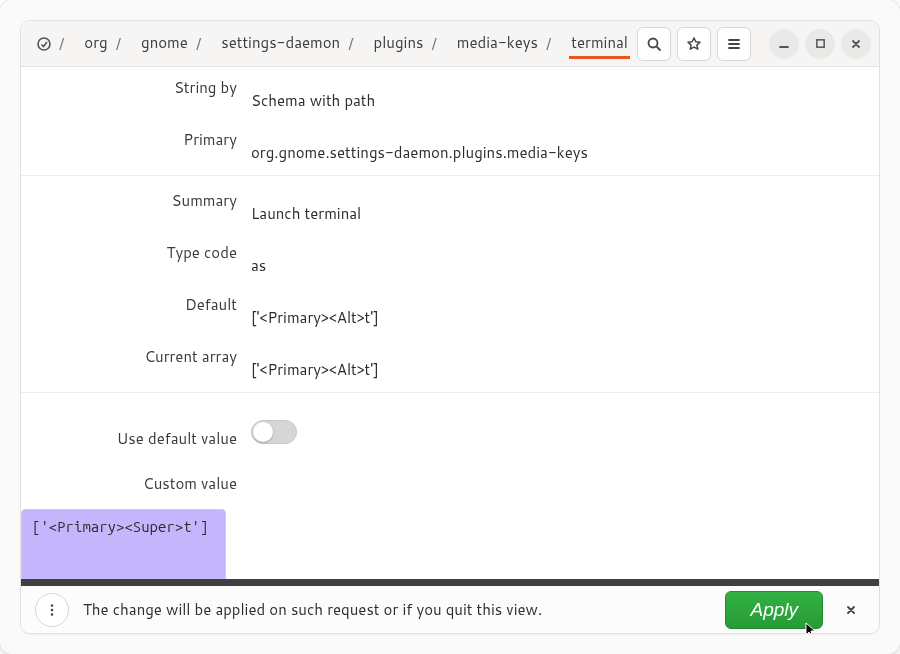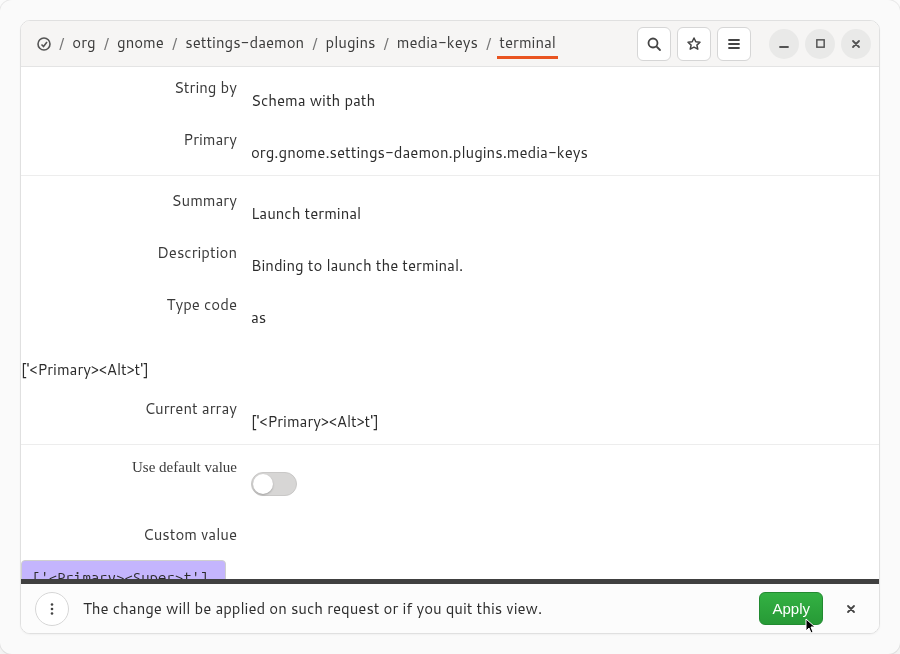--- a/index.html
+++ b/index.html
@@ -55,20 +55,21 @@
     width: 18px; height: 18px;
     display: inline-flex; align-items:center; justify-content:center;
     color: #555;
   }
   .bc-sep { color: #757575; padding: 0 2px; }
   .bc-seg {
     padding: 4px 2px 6px 2px;
     color: #3b3b3b;
     cursor: pointer;
     white-space: nowrap;
+    margin-left: 12px;
   }
   .bc-seg.current {
     color: #404040;
     border-bottom: 3px solid #e95420;
     padding-bottom: 3px;
   }
   .tb-btns {
     display: flex;
     align-items: center;
     gap: 6px;
@@ -150,21 +151,21 @@
     border-radius: 4px;
     padding: 8px 10px;
     font-family: "Ubuntu Mono", Menlo, Consolas, monospace;
     font-size: 15px;
     color: #2b2b2b;
     background: #c4b5fd;
     resize: none;
     outline: none;
   }
   .actionbar {
-    border-top: 5px solid #404040;
+    border-top: 7px solid #404040;
     background: #fcfcfc;
     height: 54px;
     display: flex;
     align-items: center;
     padding: 0 14px;
     gap: 14px;
   }
   .dotbtn {
     width: 34px; height: 34px;
     border: 1px solid #d6d6d6;
@@ -180,24 +181,25 @@
     flex: 1;
     color: #2d2d2d;
     font-size: 15px;
   }
   .apply-btn {
     background: #2da73c;
     background: linear-gradient(#33b143, #279a36);
     color: #fff;
     border: 1px solid #228a31;
     border-radius: 6px;
-    padding: 7px 12px;
-    font-size: 15px;
+    padding: 7px 24px;
+    font-size: 19px;
     cursor: pointer;
     position: relative;
+    font-style: italic;
   }
   .dismiss-x {
     width: 28px; height: 28px;
     border: none;
     background: transparent;
     color: #444;
     font-size: 18px;
     cursor: pointer;
     display: inline-flex;
     align-items: center;
@@ -297,38 +299,35 @@
         <div class="value">org.gnome.settings-daemon.plugins.media-keys</div>
       </div>
 
       <div class="section-sep"></div>
 
       <div class="row">
         <div class="label">Summary</div>
         <div class="value">Launch terminal</div>
       </div>
       <div class="row">
-        <div class="label">Description</div>
-        <div class="value">Binding to launch the terminal.</div>
-      </div>
-      <div class="row">
         <div class="label">Type code</div>
         <div class="value">as</div>
       </div>
       <div class="row">
+        <div class="label">Default</div>
         <div class="value">['&lt;Primary&gt;&lt;Alt&gt;t']</div>
       </div>
       <div class="row">
         <div class="label">Current array</div>
         <div class="value">['&lt;Primary&gt;&lt;Alt&gt;t']</div>
       </div>
 
       <div class="section-sep"></div>
 
-      <div class="row" style="align-items:flex-start;font-family:Liberation Serif, serif;">
+      <div class="row" style="align-items:flex-end;">
         <div class="label">Use default value</div>
         <div class="value">
           <div class="switch">
             <div class="knob"></div>
           </div>
         </div>
       </div>
 
       <div class="row" style="padding-right:24px;flex-direction:column;">
         <div class="label" style="padding-top:8px;">Custom value</div>

